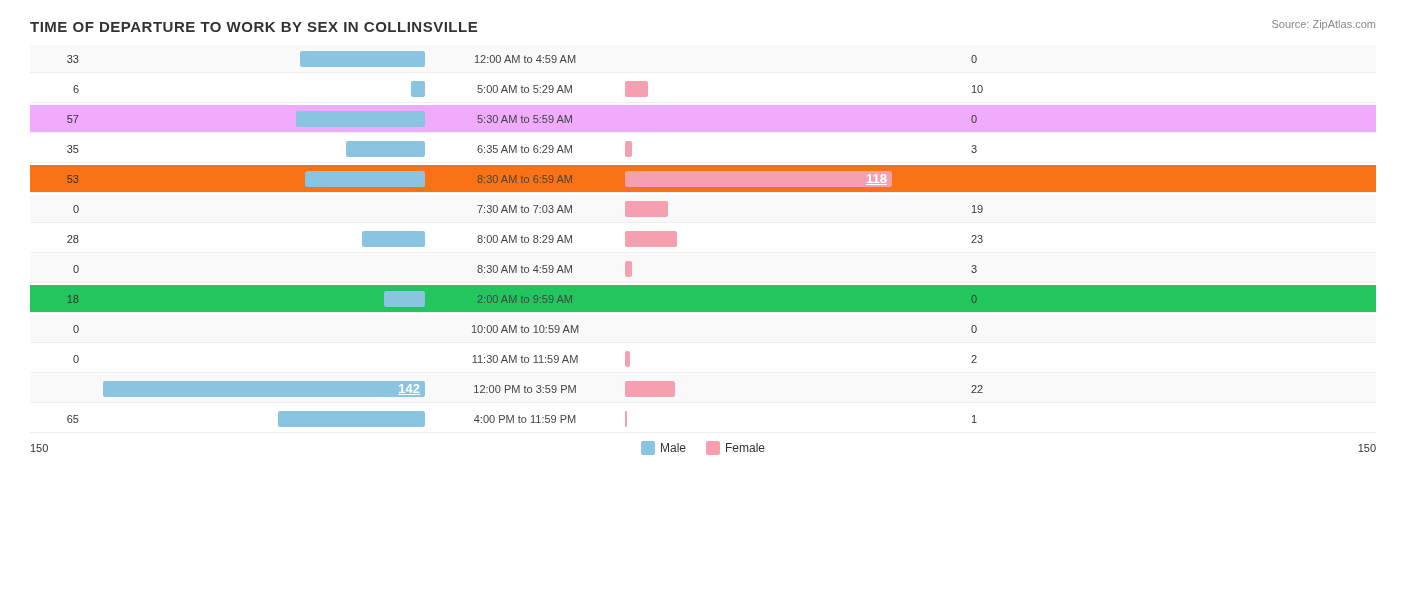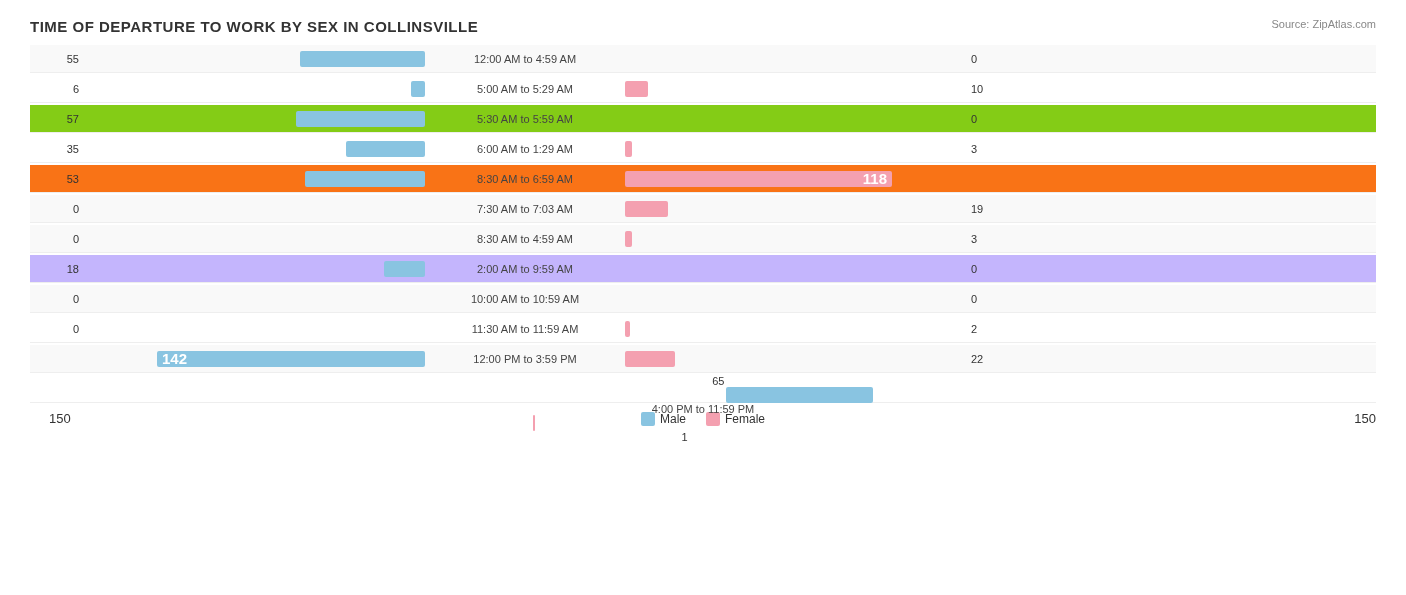--- a/index.html
+++ b/index.html
@@ -91,37 +91,37 @@
     .right-value {
       width: 55px;
       text-align: left;
       font-size: 11px;
       color: #333;
       padding-left: 6px;
       flex-shrink: 0;
     }
     .value-inside {
       color: #fff;
-      font-size: 15px;
+      font-size: 13px;
       font-weight: bold;
       padding: 0 5px;
       white-space: nowrap;
+      text-decoration: underline;
     }
     .footer {
       display: flex;
       justify-content: space-between;
       align-items: center;
       margin-top: 8px;
       padding: 0 0px;
     }
     .axis-label {
-      font-size: 13px;
+      font-size: 11px;
       color: #333;
       width: 55px;
-      margin-left: 19px;
     }
     .axis-label-right {
       text-align: right;
       width: 55px;
     }
     .legend {
       display: flex;
       gap: 20px;
       align-items: center;
       font-size: 12px;
@@ -142,58 +142,58 @@
   </style>
 </head>
 <body>
 
 <div class="chart-container">
   <div class="chart-title">TIME OF DEPARTURE TO WORK BY SEX IN COLLINSVILLE</div>
   <div class="source">Source: ZipAtlas.com</div>
 
   <div class="chart-area" id="chart-rows">
   <div class="row" style="background: rgb(249, 249, 249);">
-        <div class="left-value">55</div>
+        <div class="left-value">33</div>
         <div class="left-bar-container">
           <div class="left-bar" style="width: 125px;"></div>
         </div>
         <div class="label-cell">12:00 AM to 4:59 AM</div>
         <div class="right-bar-container">
           <div class="right-bar" style="width: 0px;"></div>
         </div>
         <div class="right-value">0</div>
       </div>
       <div class="row" style="background: rgb(255, 255, 255);">
         <div class="left-value">6</div>
         <div class="left-bar-container">
           <div class="left-bar" style="width: 14px;"></div>
         </div>
         <div class="label-cell">5:00 AM to 5:29 AM</div>
         <div class="right-bar-container">
           <div class="right-bar" style="width: 23px;"></div>
         </div>
         <div class="right-value">10</div>
       </div>
-      <div class="row" style="background: #84cc16;">
+      <div class="row" style="background: #f0abfc;">
         <div class="left-value">57</div>
         <div class="left-bar-container">
           <div class="left-bar" style="width: 129px;"></div>
         </div>
         <div class="label-cell">5:30 AM to 5:59 AM</div>
         <div class="right-bar-container">
           <div class="right-bar" style="width: 0px;"></div>
         </div>
         <div class="right-value">0</div>
       </div>
       <div class="row" style="background: rgb(255, 255, 255);">
         <div class="left-value">35</div>
         <div class="left-bar-container">
           <div class="left-bar" style="width: 79px;"></div>
         </div>
-        <div class="label-cell">6:00 AM to 1:29 AM</div>
+        <div class="label-cell">6:35 AM to 6:29 AM</div>
         <div class="right-bar-container">
           <div class="right-bar" style="width: 7px;"></div>
         </div>
         <div class="right-value">3</div>
       </div>
       <div class="row" style="background: #f97316;">
         <div class="left-value">53</div>
         <div class="left-bar-container">
           <div class="left-bar" style="width: 120px;"></div>
         </div>
@@ -209,32 +209,43 @@
         <div class="left-value">0</div>
         <div class="left-bar-container">
           <div class="left-bar" style="width: 0px;"></div>
         </div>
         <div class="label-cell">7:30 AM to 7:03 AM</div>
         <div class="right-bar-container">
           <div class="right-bar" style="width: 43px;"></div>
         </div>
         <div class="right-value">19</div>
       </div>
+      <div class="row" style="background: rgb(255, 255, 255);">
+        <div class="left-value">28</div>
+        <div class="left-bar-container">
+          <div class="left-bar" style="width: 63px;"></div>
+        </div>
+        <div class="label-cell">8:00 AM to 8:29 AM</div>
+        <div class="right-bar-container">
+          <div class="right-bar" style="width: 52px;"></div>
+        </div>
+        <div class="right-value">23</div>
+      </div>
       <div class="row" style="background: rgb(249, 249, 249);">
         <div class="left-value">0</div>
         <div class="left-bar-container">
           <div class="left-bar" style="width: 0px;"></div>
         </div>
         <div class="label-cell">8:30 AM to 4:59 AM</div>
         <div class="right-bar-container">
           <div class="right-bar" style="width: 7px;"></div>
         </div>
         <div class="right-value">3</div>
       </div>
-      <div class="row" style="background: #c4b5fd;">
+      <div class="row" style="background: #22c55e;">
         <div class="left-value">18</div>
         <div class="left-bar-container">
           <div class="left-bar" style="width: 41px;"></div>
         </div>
         <div class="label-cell">2:00 AM to 9:59 AM</div>
         <div class="right-bar-container">
           <div class="right-bar" style="width: 0px;"></div>
         </div>
         <div class="right-value">0</div>
       </div>
@@ -256,31 +267,31 @@
         </div>
         <div class="label-cell">11:30 AM to 11:59 AM</div>
         <div class="right-bar-container">
           <div class="right-bar" style="width: 5px;"></div>
         </div>
         <div class="right-value">2</div>
       </div>
       <div class="row" style="background: rgb(249, 249, 249);">
         <div class="left-value"></div>
         <div class="left-bar-container">
-          <div class="left-bar" style="width: 268px; display: flex; align-items: center; ">
+          <div class="left-bar" style="width: 322px; display: flex; align-items: center; justify-content: flex-end;">
             <span class="value-inside">142</span>
           </div>
         </div>
         <div class="label-cell">12:00 PM to 3:59 PM</div>
         <div class="right-bar-container">
           <div class="right-bar" style="width: 50px;"></div>
         </div>
         <div class="right-value">22</div>
       </div>
-      <div class="row" style="background: rgb(255, 255, 255); flex-direction: column;">
+      <div class="row" style="background: rgb(255, 255, 255);">
         <div class="left-value">65</div>
         <div class="left-bar-container">
           <div class="left-bar" style="width: 147px;"></div>
         </div>
         <div class="label-cell">4:00 PM to 11:59 PM</div>
         <div class="right-bar-container">
           <div class="right-bar" style="width: 2px;"></div>
         </div>
         <div class="right-value">1</div>
       </div>

